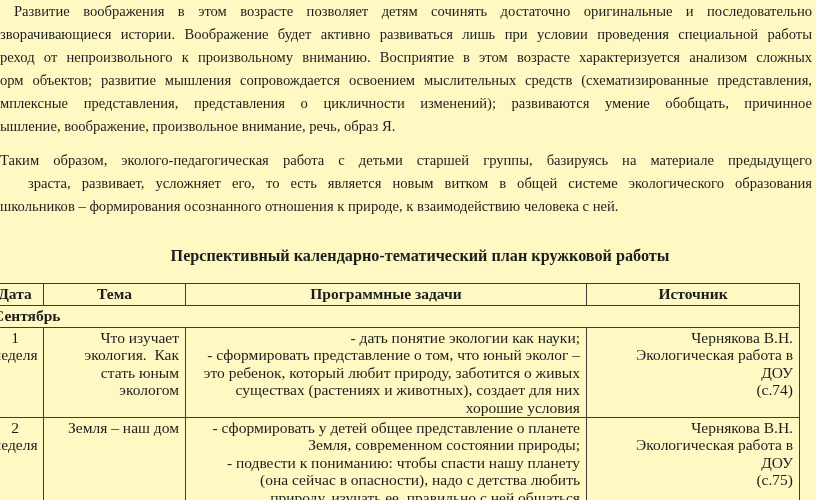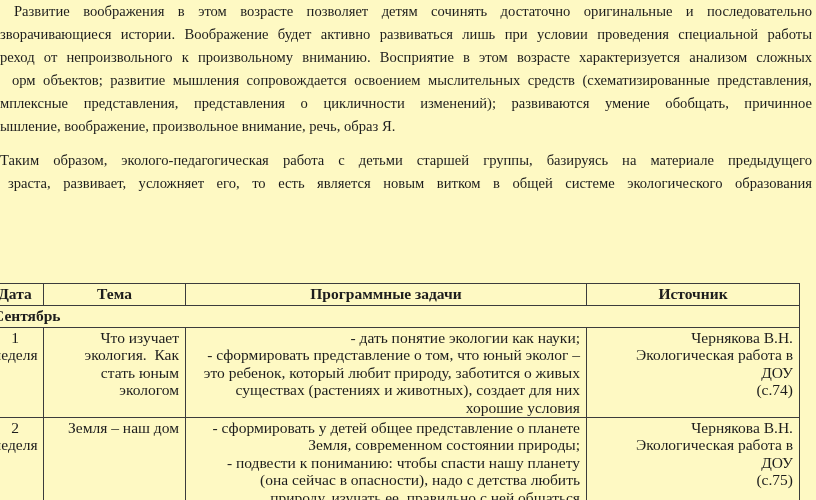--- a/index.html
+++ b/index.html
@@ -83,27 +83,29 @@
 </style>
 </head>
 <body>
 
 <div class="screen">
 
   <div class="body-block" id="body-block">
       <div class="pline just" style="padding-left: 14px;">Развитие воображения в этом возрасте позволяет детям сочинять достаточно оригинальные и последовательно</div>
       <div class="pline just" style="padding-left: 0px;">зворачивающиеся истории. Воображение будет активно  развиваться лишь при условии проведения специальной работы</div>
       <div class="pline just" style="padding-left: 0px;">реход от непроизвольного к произвольному вниманию.  Восприятие в этом возрасте характеризуется анализом сложных</div>
-      <div class="pline just" style="padding-left: 12px;">орм объектов; развитие мышления сопровождается освоением мыслительных средств (схематизированные представления,</div>
+      <div class="pline just" style="padding-left: 0px;">орм объектов; развитие мышления сопровождается освоением мыслительных средств (схематизированные представления,</div>
       <div class="pline just" style="padding-left: 0px;">мплексные представления, представления о цикличности изменений); развиваются умение обобщать, причинное</div>
       <div class="pline" style="padding-left: 0px;">ышление, воображение, произвольное внимание, речь, образ Я.</div>
       <div class="pline just" style="padding-left: 0; margin-top: 11px;">Таким образом, эколого-педагогическая работа с детьми старшей группы, базируясь на материале предыдущего</div>
-      <div class="pline just" style="padding-left: 8px;">зраста, развивает, усложняет его, то есть является новым витком в общей системе экологического образования</div>
+      <div class="pline just" style="padding-left: 0px; margin-left: 28px;">зраста, развивает, усложняет его, то есть является новым витком в общей системе экологического образования</div>
+      <div class="pline" style="padding-left: 0px;">школьников – формирования осознанного отношения к природе, к взаимодействию человека с ней.</div>
     </div>
 
+  <div class="doc-title">Перспективный календарно-тематический план кружковой работы</div>
 
   <table class="plan" id="plan-table">
     <colgroup id="plan-cols">
         <col style="width: 57px;">
         <col style="width: 142px;">
         <col style="width: 401px;">
         <col style="width: 213px;">
       </colgroup>
     <tbody id="plan-body">
         <tr>

